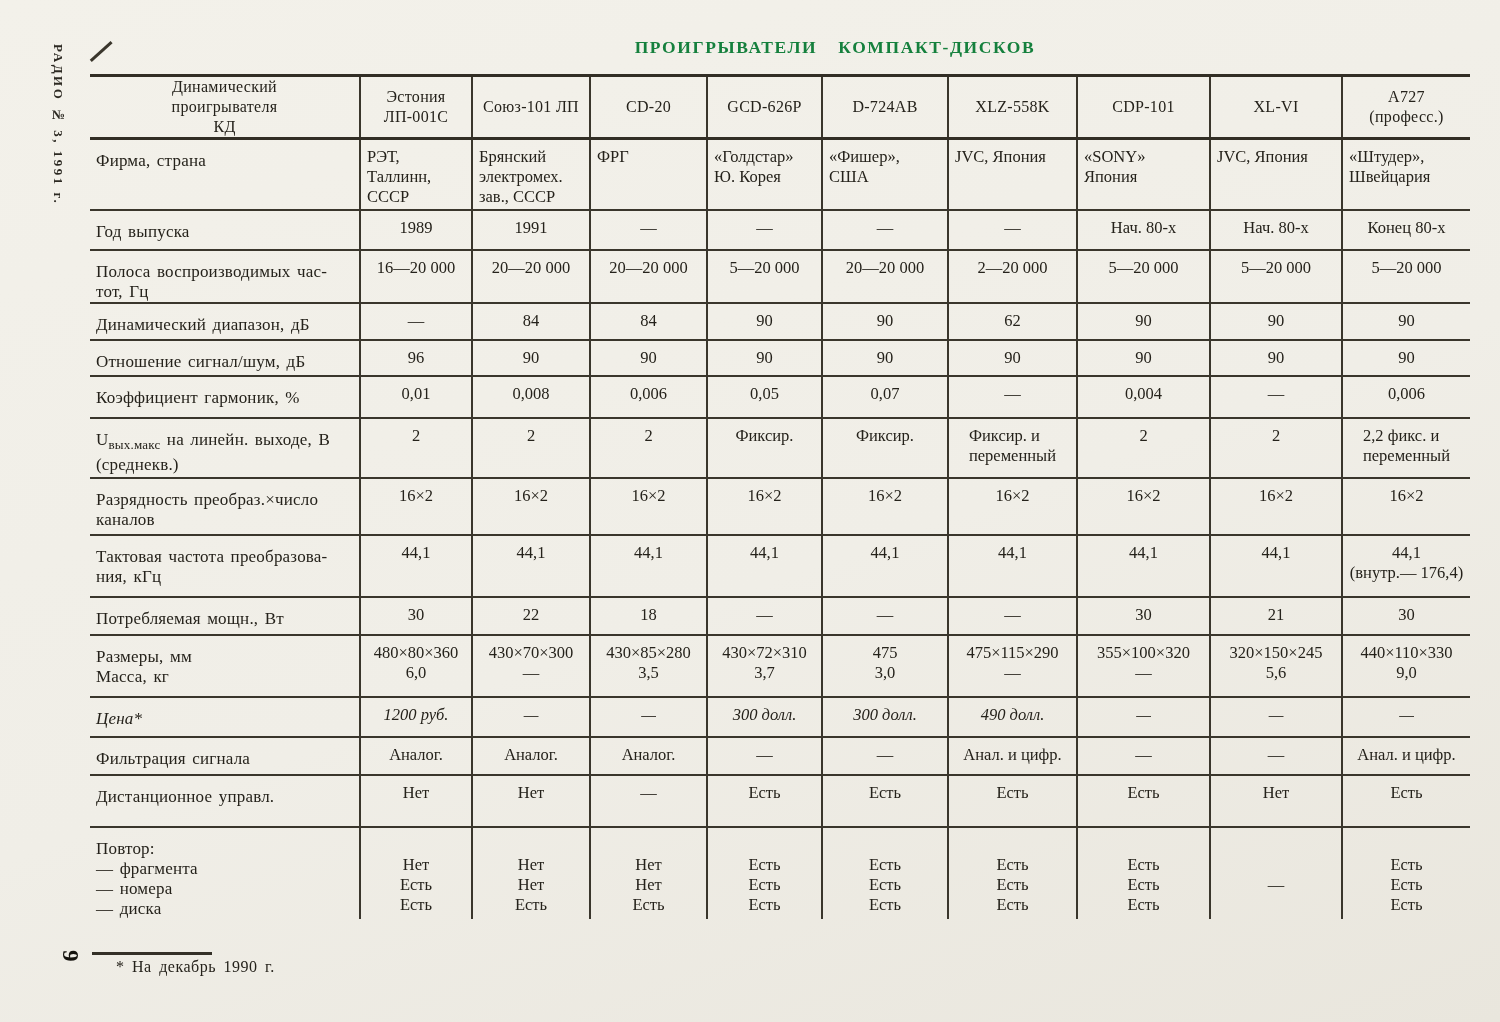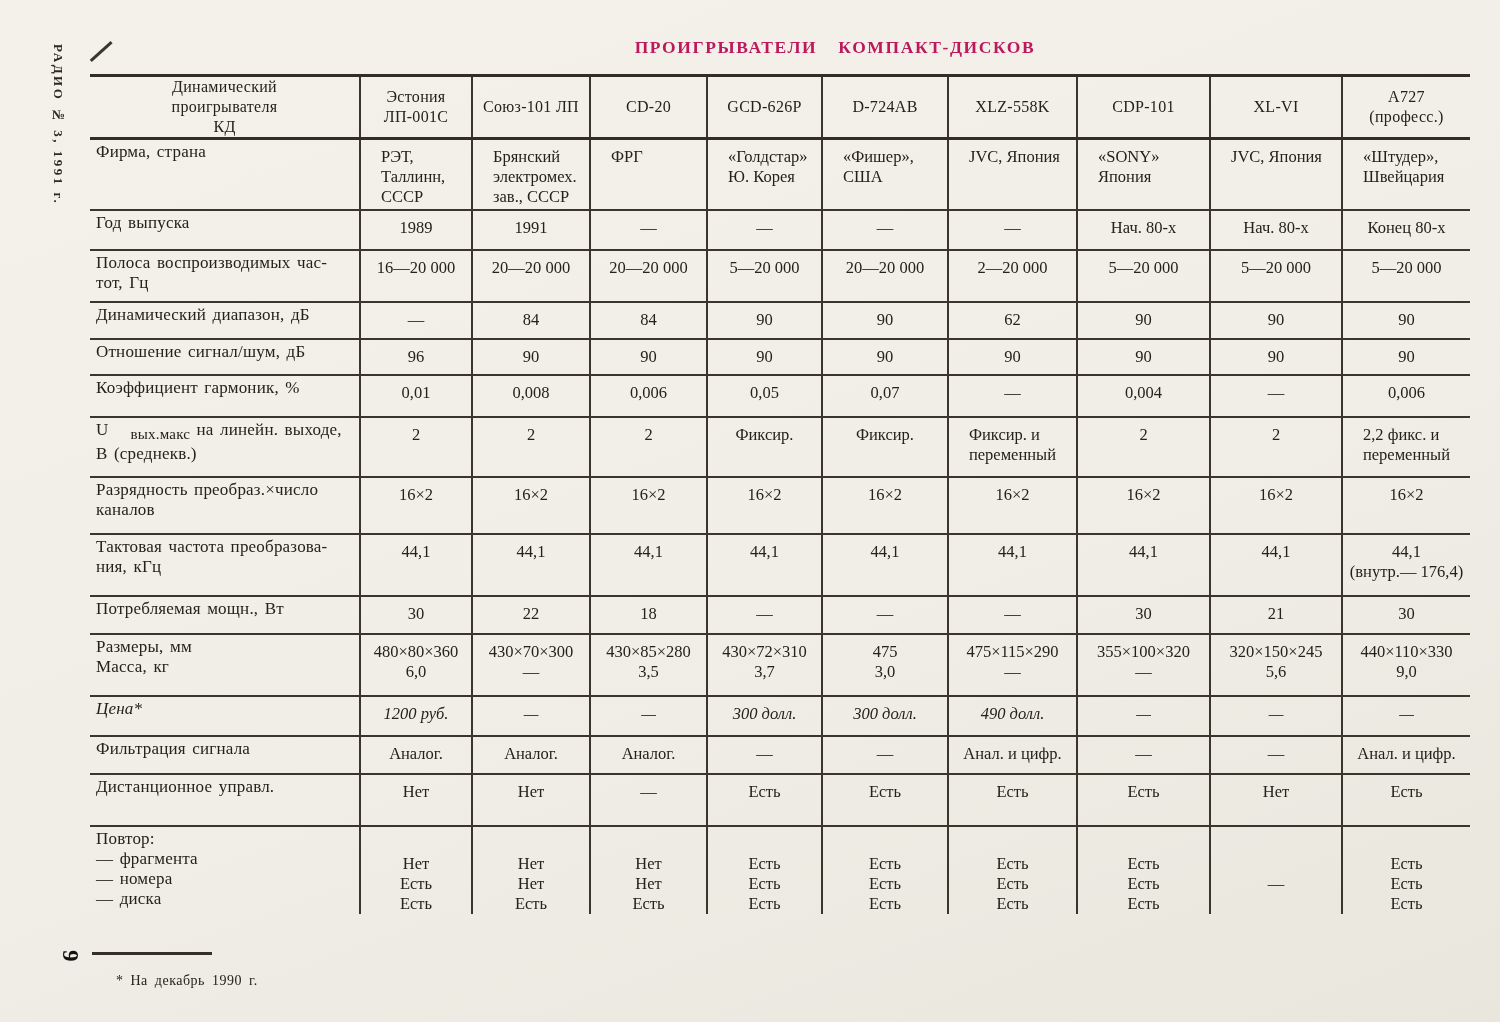--- a/index.html
+++ b/index.html
@@ -11,21 +11,21 @@
     color:#25221b;
     background:linear-gradient(160deg,#f3f1ea 0%,#f0eee7 55%,#e9e6dd 100%);
   }
 
   
   .title {
     position:absolute; top:37px; left:0; width:1500px;
     text-align:center; padding-left:170px;
     font-weight:bold; font-size:17.5px;
     letter-spacing:1.6px; word-spacing:15px;
-    color:#be185d;
+    color:#15803d;
   }
   .spine {
     position:absolute; top:44px; left:50px;
     writing-mode:vertical-rl;
     font-size:13px; font-weight:bold; letter-spacing:2.5px;
     color:#2c2922;
   }
   .pen-mark {
     position:absolute; left:87px; top:50px;
     width:28px; height:2.5px; background:#3a362c;
@@ -35,21 +35,21 @@
     position:absolute; left:57px; top:950px;
     writing-mode:vertical-rl;
     font-size:23px; font-weight:bold; color:#14120d;
   }
   .footnote-rule {
     position:absolute; left:92px; top:952px;
     width:120px; height:3px; background:#343027;
   }
   .footnote {
     position:absolute; left:116px; top:958px;
-    font-size:14px; letter-spacing:0.5px; word-spacing:3px;margin-top:15px;
+    font-size:16px; letter-spacing:0.5px; word-spacing:3px;
   }
 
   
   .spec-table {
     position:absolute; left:90px; top:74px;
     border-collapse:collapse; table-layout:fixed; width:1380px;
   }
   .spec-table td, .spec-table th {
     border-left:2px solid #3a362c;
     white-space:pre-line;
@@ -60,30 +60,30 @@
   .spec-table tr { border-top:2.5px solid #3a362c; }
   .spec-table thead tr { border-top:3px solid #322e25; border-bottom:3px solid #322e25; }
   .spec-table tbody tr:last-child { border-bottom:none; }
 
   .spec-table th {
     vertical-align:middle; text-align:center;
     font-size:16px; letter-spacing:0.3px;
   }
   td.lab {
     vertical-align:top; text-align:left;
-    padding:2px 4px 0 6px;
+    padding:11px 4px 0 6px;
     font-size:17px; letter-spacing:0.2px; word-spacing:2px;
   }
   td.v {
     vertical-align:top; text-align:center;
     padding-top:7px; font-size:16.5px;
   }
-  tr.row-left td.v { text-align:left; padding-left:20px; }
+  tr.row-left td.v { text-align:left; padding-left:6px; }
   .blk { display:inline-block; text-align:left; }
-  sub.u-sub { font-size:15px;margin-left:22px; }
+  sub.u-sub { font-size:13px; }
 
   
   tr.hr  { height:60px; }
   tr.r0  { height:71px; }
   tr.r1  { height:40px; }
   tr.r2  { height:52px; }
   tr.r3  { height:37px; }
   tr.r4  { height:36px;margin-top:32px; }
   tr.r5  { height:42px; }
   tr.r6  { height:60px; }

